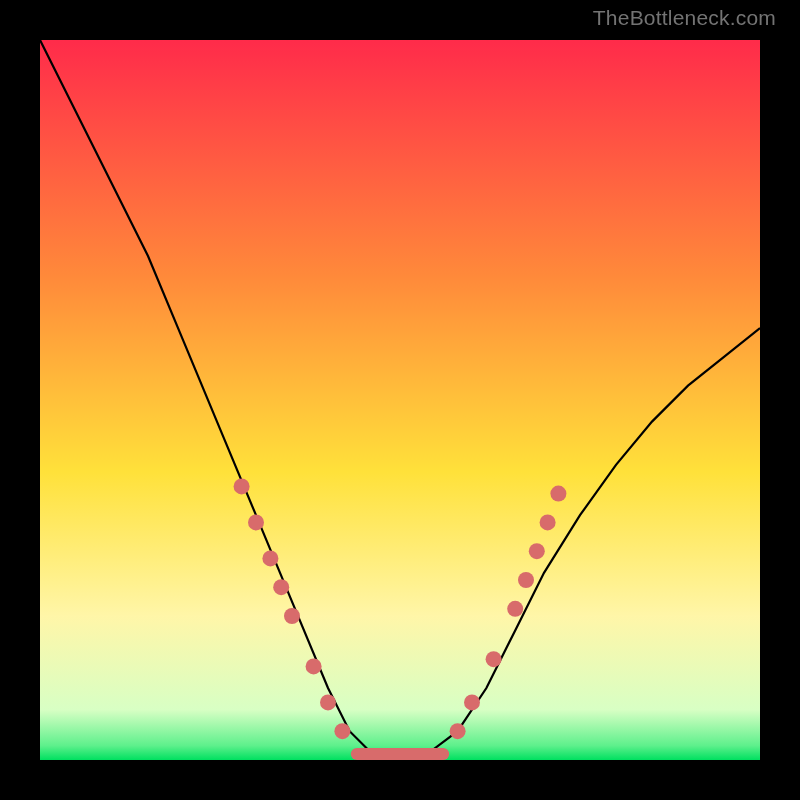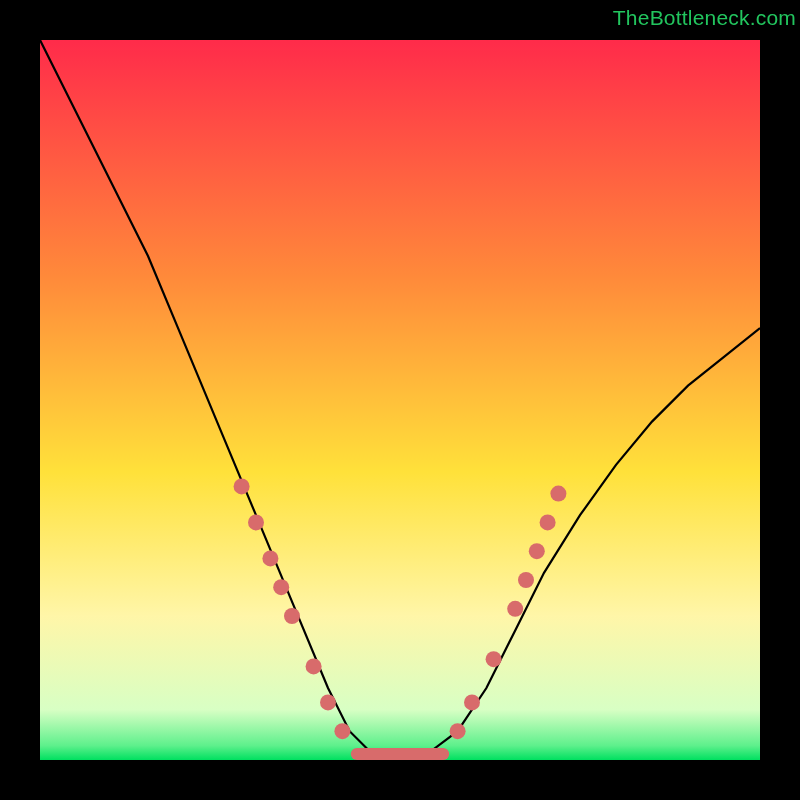--- a/index.html
+++ b/index.html
@@ -40,22 +40,22 @@
       var(--c-yellow) 60%,
       var(--c-paleyellow) 80%,
       var(--c-paleg) 93%,
       var(--c-green) 98%,
       var(--c-bottom) 100%
     );
   }
   .watermark {
     position: absolute;
     top: 6px;
-    right: 4px;
-    color: #22c55e;
+    right: 24px;
+    color: #737373;
     font-size: 21px;
     font-weight: 500;
     letter-spacing: 0.2px;
   }
   svg.curve {
     position: absolute;
     left: 0;
     top: 0;
     width: 100%;
     height: 100%;

